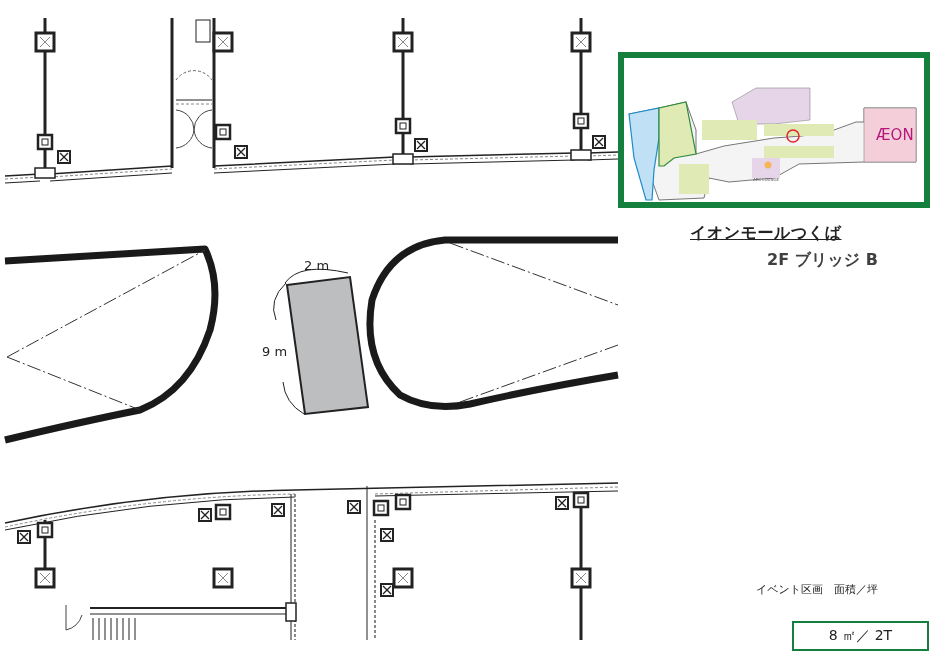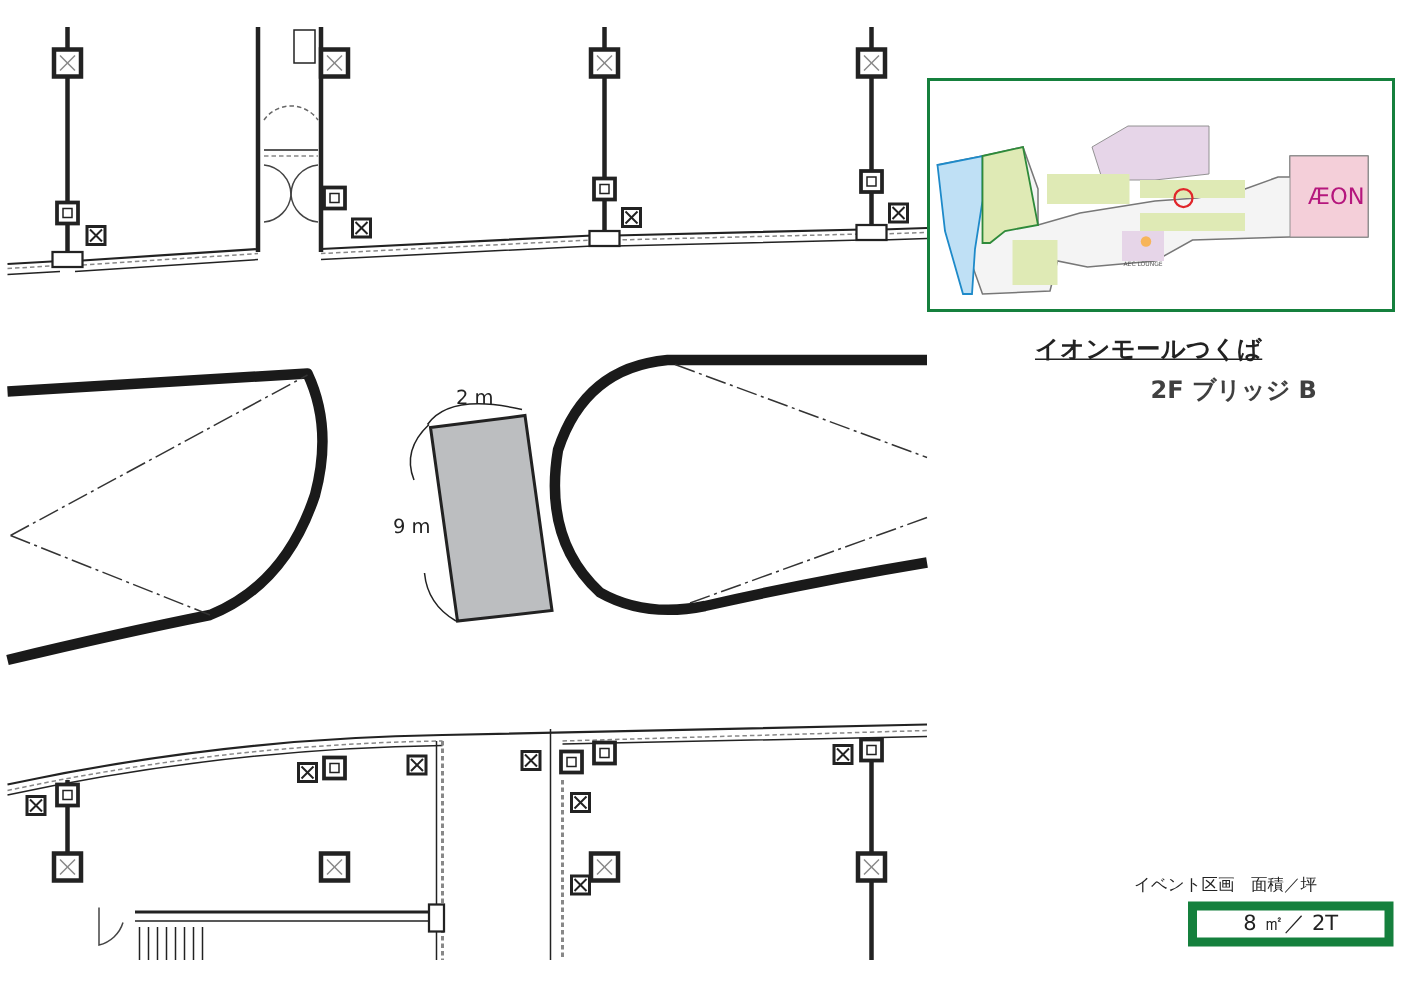--- a/index.html
+++ b/index.html
@@ -1,22 +1,22 @@
 <!DOCTYPE html>
 <html><head>
 <meta charset="utf-8">
 <style>
   html, body { margin:0; padding:0; background:#ffffff; }
   body { width:946px; height:654px; position:relative; overflow:hidden; font-family:"DejaVu Sans", sans-serif; }
   #plan { position:absolute; left:0; top:0; width:946px; height:654px; }
-  .minimap { position:absolute; left:618px; top:52px; width:312px; height:156px; border:2px solid #15803d; background:#fff; box-sizing:border-box; }
+  .minimap { position:absolute; left:618px; top:52px; width:312px; height:156px; border:6px solid #15803d; background:#fff; box-sizing:border-box; }
   .title { position:absolute; left:690px; top:223px; font-size:16px; font-weight:bold; color:#222; letter-spacing:0.5px;text-decoration:underline; }
   .subtitle { position:absolute; left:767px; top:250px; font-size:16px; font-weight:bold; color:#404040; }
   .area-label { position:absolute; left:756px; top:582px; font-size:11px; color:#222;text-align:center; }
-  .area-box { position:absolute; left:792px; top:601px; width:137px; height:30px; border:6px solid #15803d; box-sizing:border-box; display:flex; align-items:center; justify-content:center; font-size:14px; color:#222; }
+  .area-box { position:absolute; left:792px; top:621px; width:137px; height:30px; border:2px solid #15803d; box-sizing:border-box; display:flex; align-items:center; justify-content:center; font-size:14px; color:#222; }
   .dim { position:absolute; font-size:13px; color:#222; }
 </style>
 </head>
 <body>
 
 <svg id="plan" viewBox="0 0 946 654" xmlns="http://www.w3.org/2000/svg">
   <defs>
     <g id="col">
       <rect x="-9" y="-9" width="18" height="18" fill="#fff" stroke="#222" stroke-width="3"></rect>
       <line x1="-5" y1="-5" x2="5" y2="5" stroke="#888" stroke-width="1"></line>

